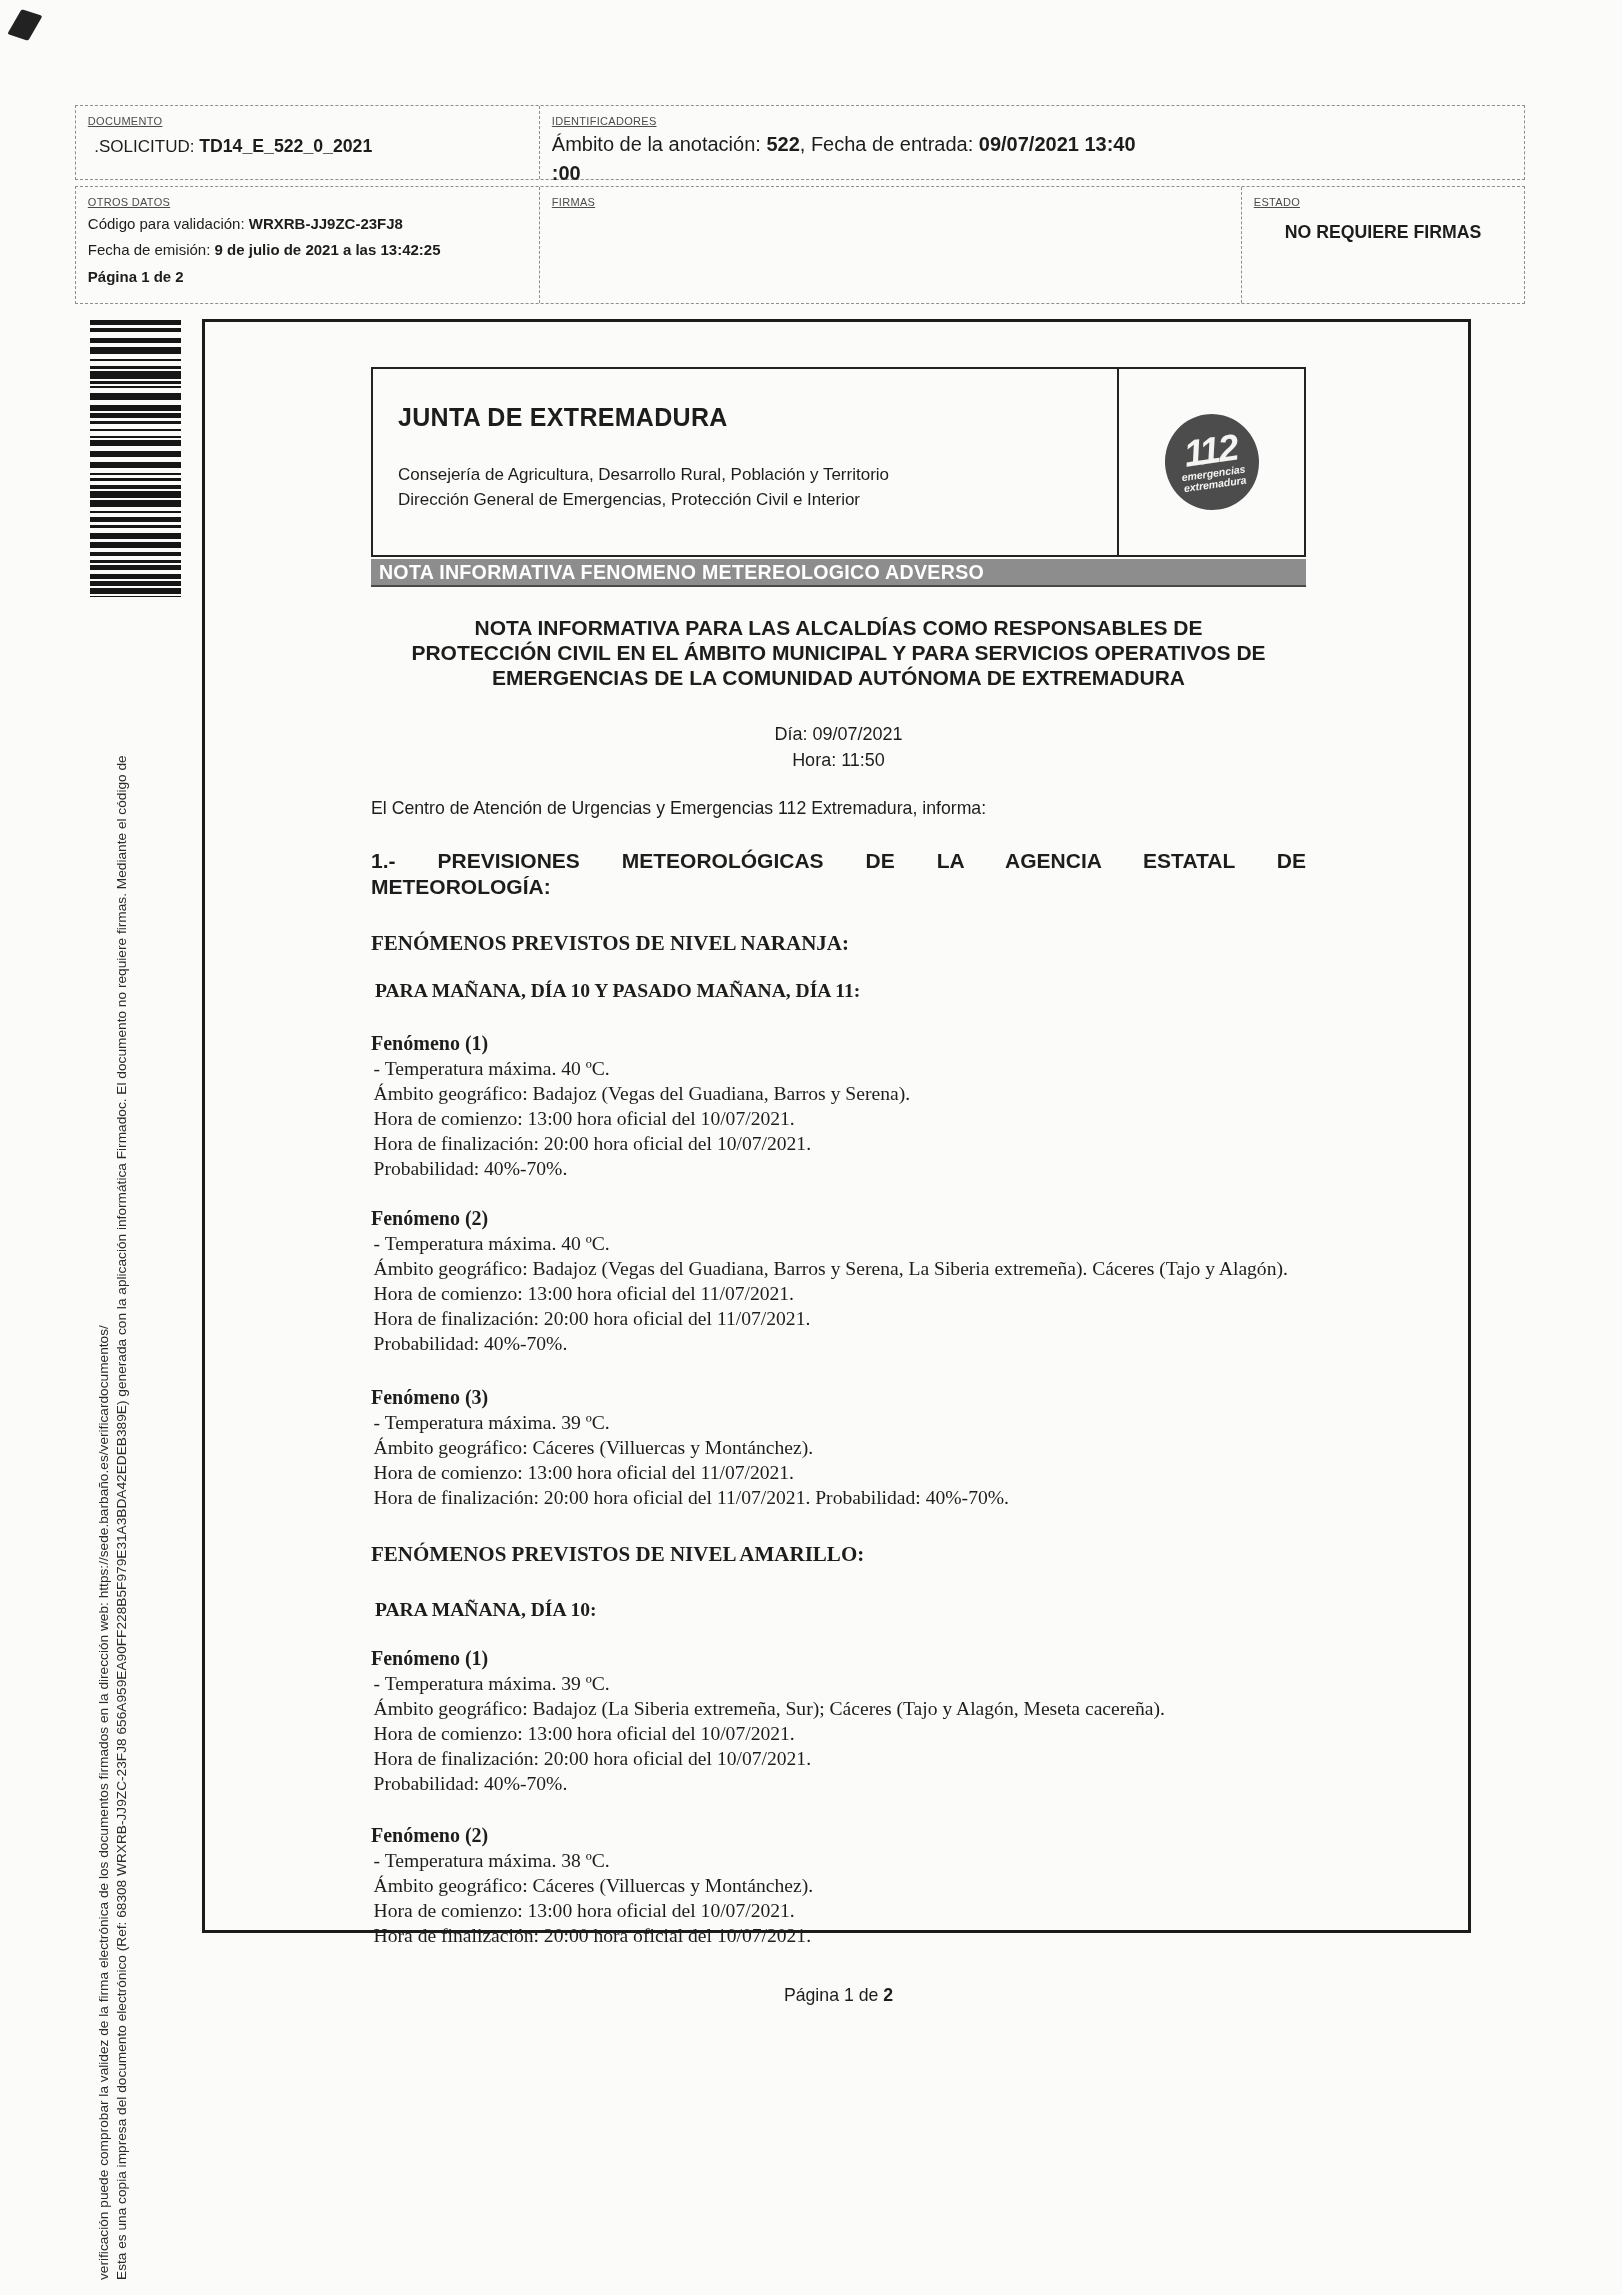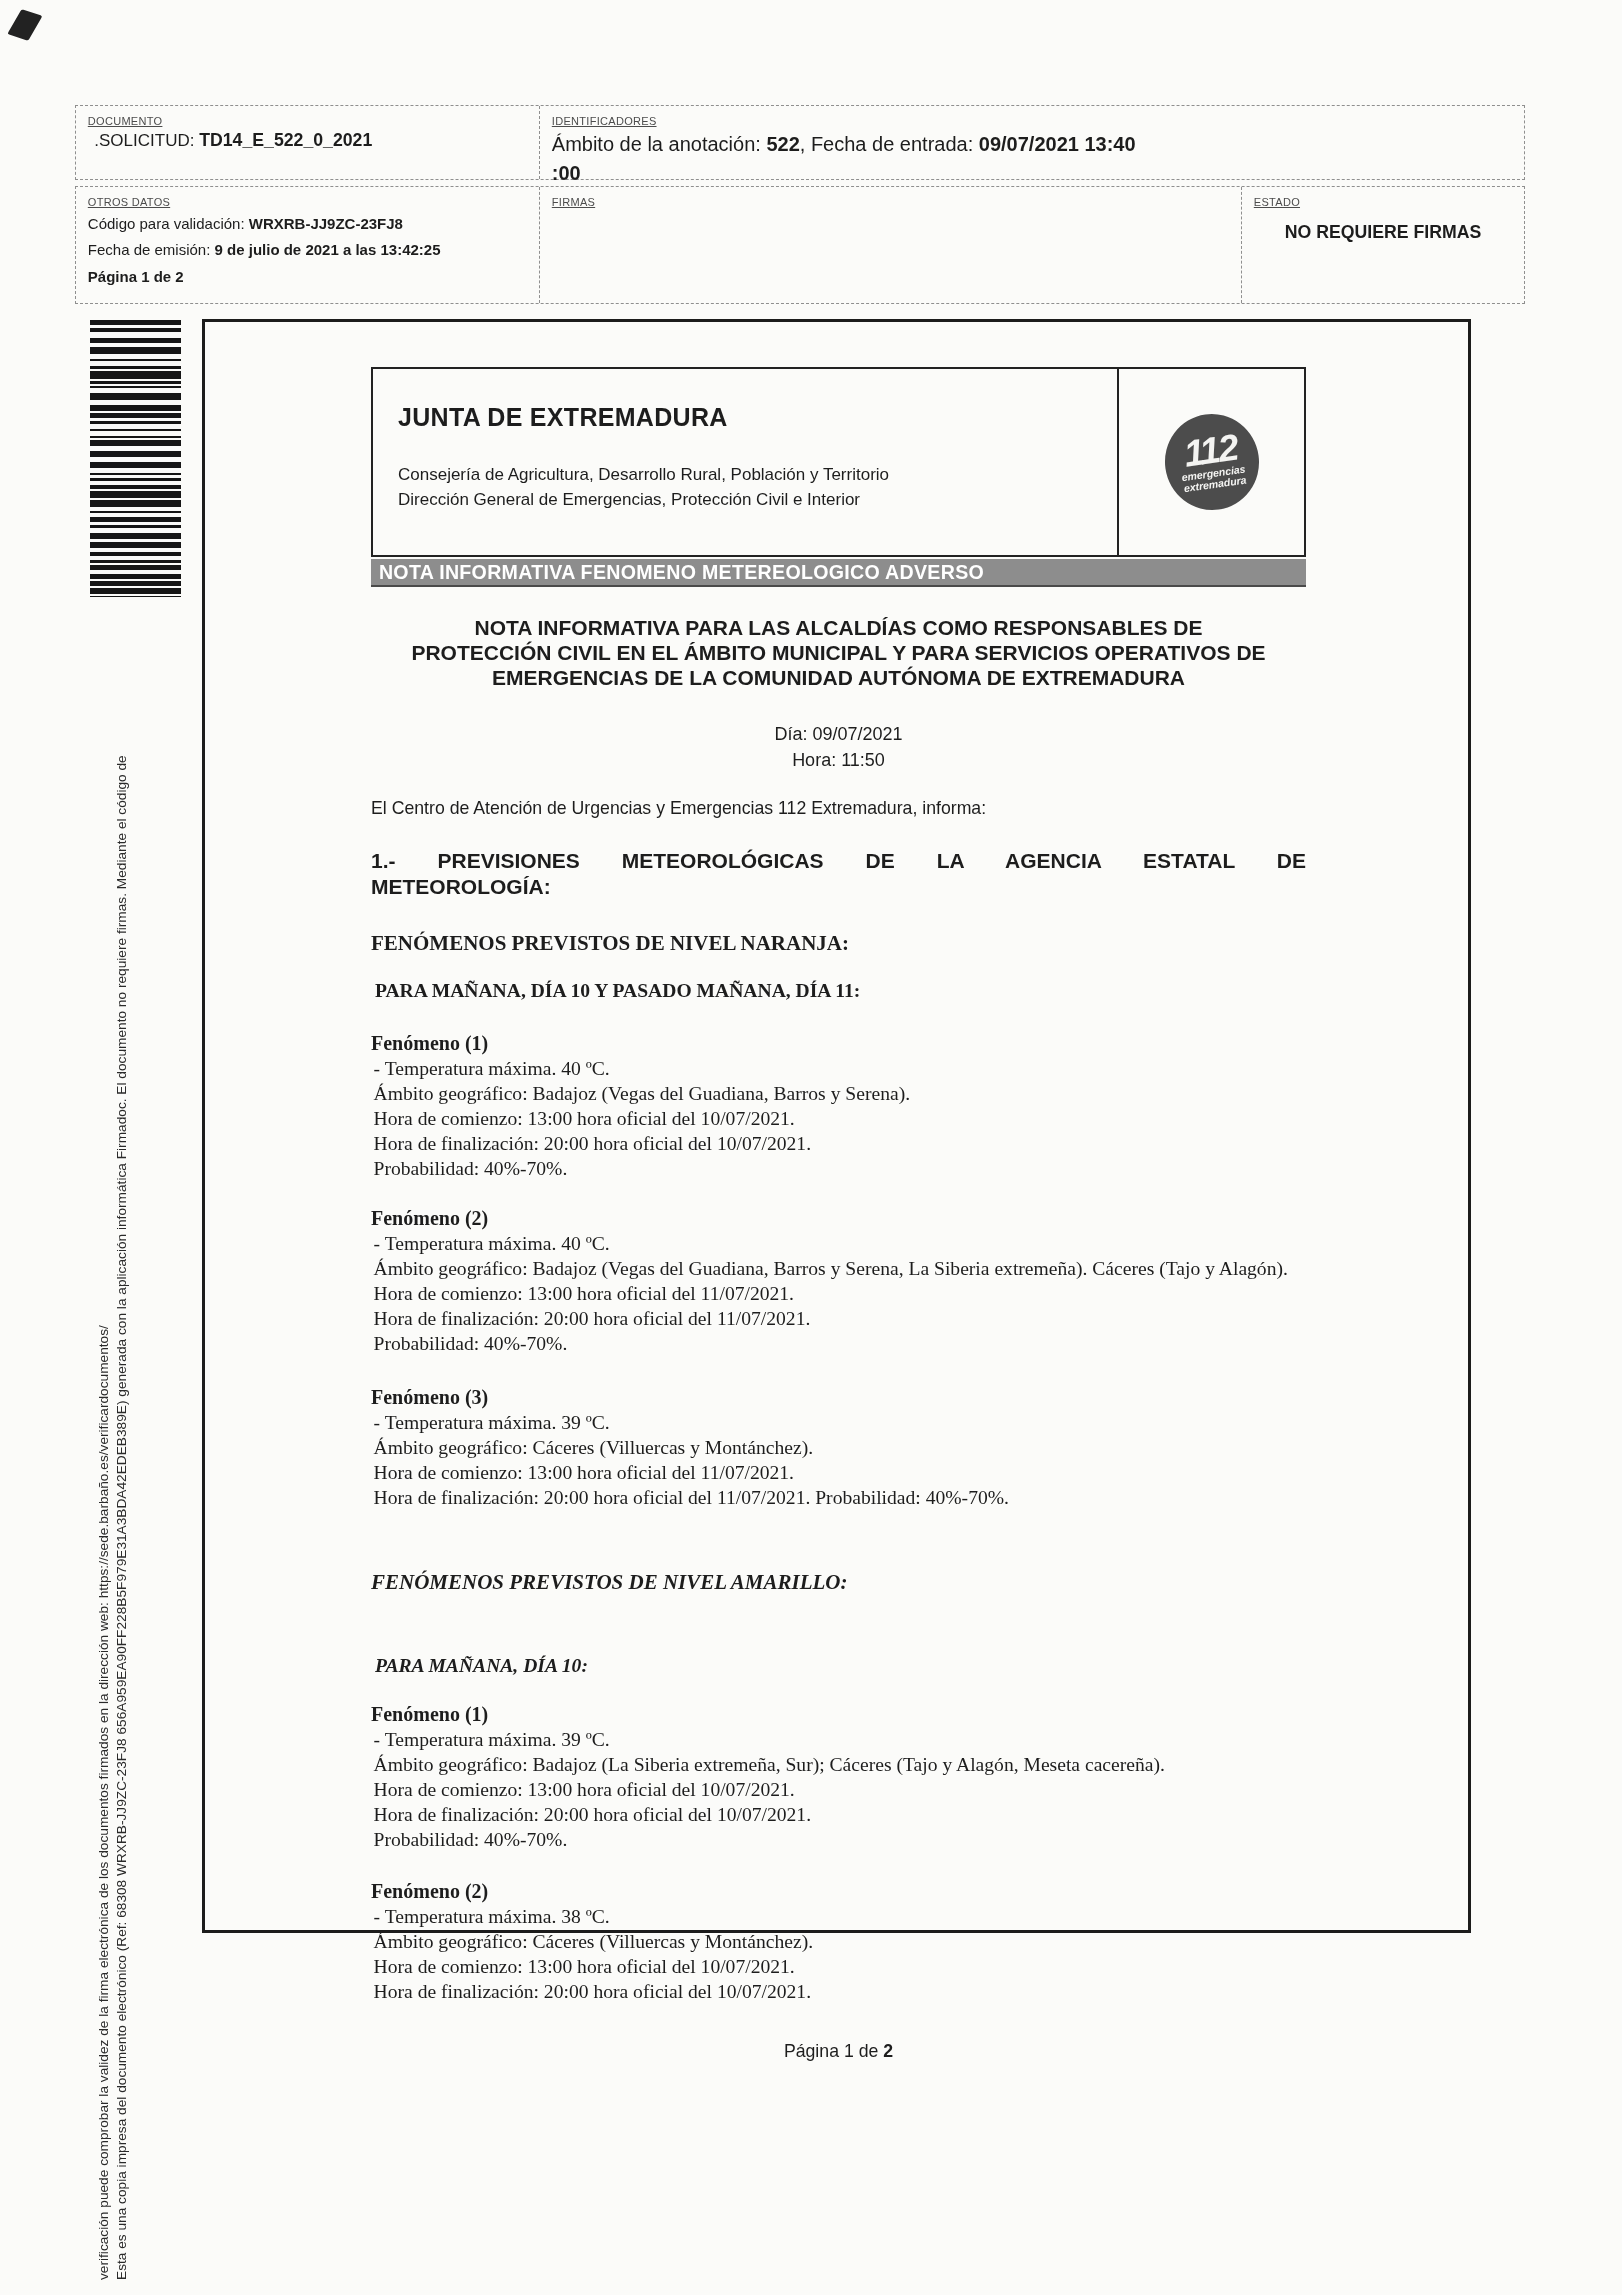--- a/index.html
+++ b/index.html
@@ -14,21 +14,21 @@
   .meta-row1{height:73px;}
   .meta-row2{height:116px;margin-top:5.9px;}
   .meta-cell{position:relative;box-sizing:border-box;padding:9.2px 11.8px;}
   .meta-cell+.meta-cell{border-left:0.7px dashed #8f8f8f;}
   .cell-doc{width:463px;}
   .cell-ident{flex:1;}
   .cell-otros{width:463px;}
   .cell-firmas{flex:1;}
   .cell-estado{width:283px;}
   .meta-label{font-size:11px;color:#4c4c4c;letter-spacing:0.3px;text-decoration:underline;}
-  .doc-value{margin-top:3px;margin-left:6.5px;font-size:17px;}
+  .doc-value{margin-top:9px;margin-left:6.5px;font-size:17px;}
   .doc-value b{font-size:17.7px;}
   .ident-value{margin-top:2.6px;font-size:20px;line-height:29px;}
   .otros-line{margin-top:5.2px;font-size:15px;line-height:21px;}
   .otros-line:first-of-type{margin-top:10.5px;}
   .estado-value{margin-top:14.4px;text-align:center;font-size:17.7px;font-weight:bold;}
   b{font-weight:bold;}
   
   .barcode{position:absolute;left:90px;top:320px;width:91px;height:277px;overflow:hidden;}
   .barcode div{width:100%;background:#161616;}
   .margin-note{position:absolute;white-space:nowrap;transform:rotate(-90deg);
@@ -57,21 +57,21 @@
   .title-line{font-size:21px;font-weight:bold;line-height:25px;text-align:center;}
   .date-block{margin-top:31px;text-align:center;font-size:18px;line-height:26px;}
   .intro{margin-top:25px;font-size:17.7px;}
   .sec1{margin-top:29px;font-size:21px;font-weight:bold;line-height:26px;}
   .force-justify{text-align:justify;text-align-last:justify;}
   .h-serif{margin-top:31px;font-family:"Liberation Serif",serif;font-size:21px;font-weight:bold;}
   .h-serif-sub{margin-top:23.6px;font-family:"Liberation Serif",serif;font-size:19.6px;font-weight:bold;padding-left:3.9px;}
   .phen{font-family:"Liberation Serif",serif;}
   .phen-title{font-size:20px;font-weight:bold;line-height:25px;}
   .body-line{font-size:19.6px;line-height:25px;text-align:justify;padding-left:2.6px;}
-  .mt44{margin-top:29px;} .mt38{margin-top:25px;} .mt80{margin-top:60px;font-style:italic;} .mt42{margin-top:27.5px;}
+  .mt44{margin-top:29px;} .mt38{margin-top:25px;} .mt80{margin-top:32px;} .mt42{margin-top:27.5px;}
   .footer{margin-top:37px;text-align:center;font-size:17.7px;}
 </style>
 </head>
 <body>
 
 <div class="page">
 
   <div class="scan-mark"></div>
 
   <div class="meta">

